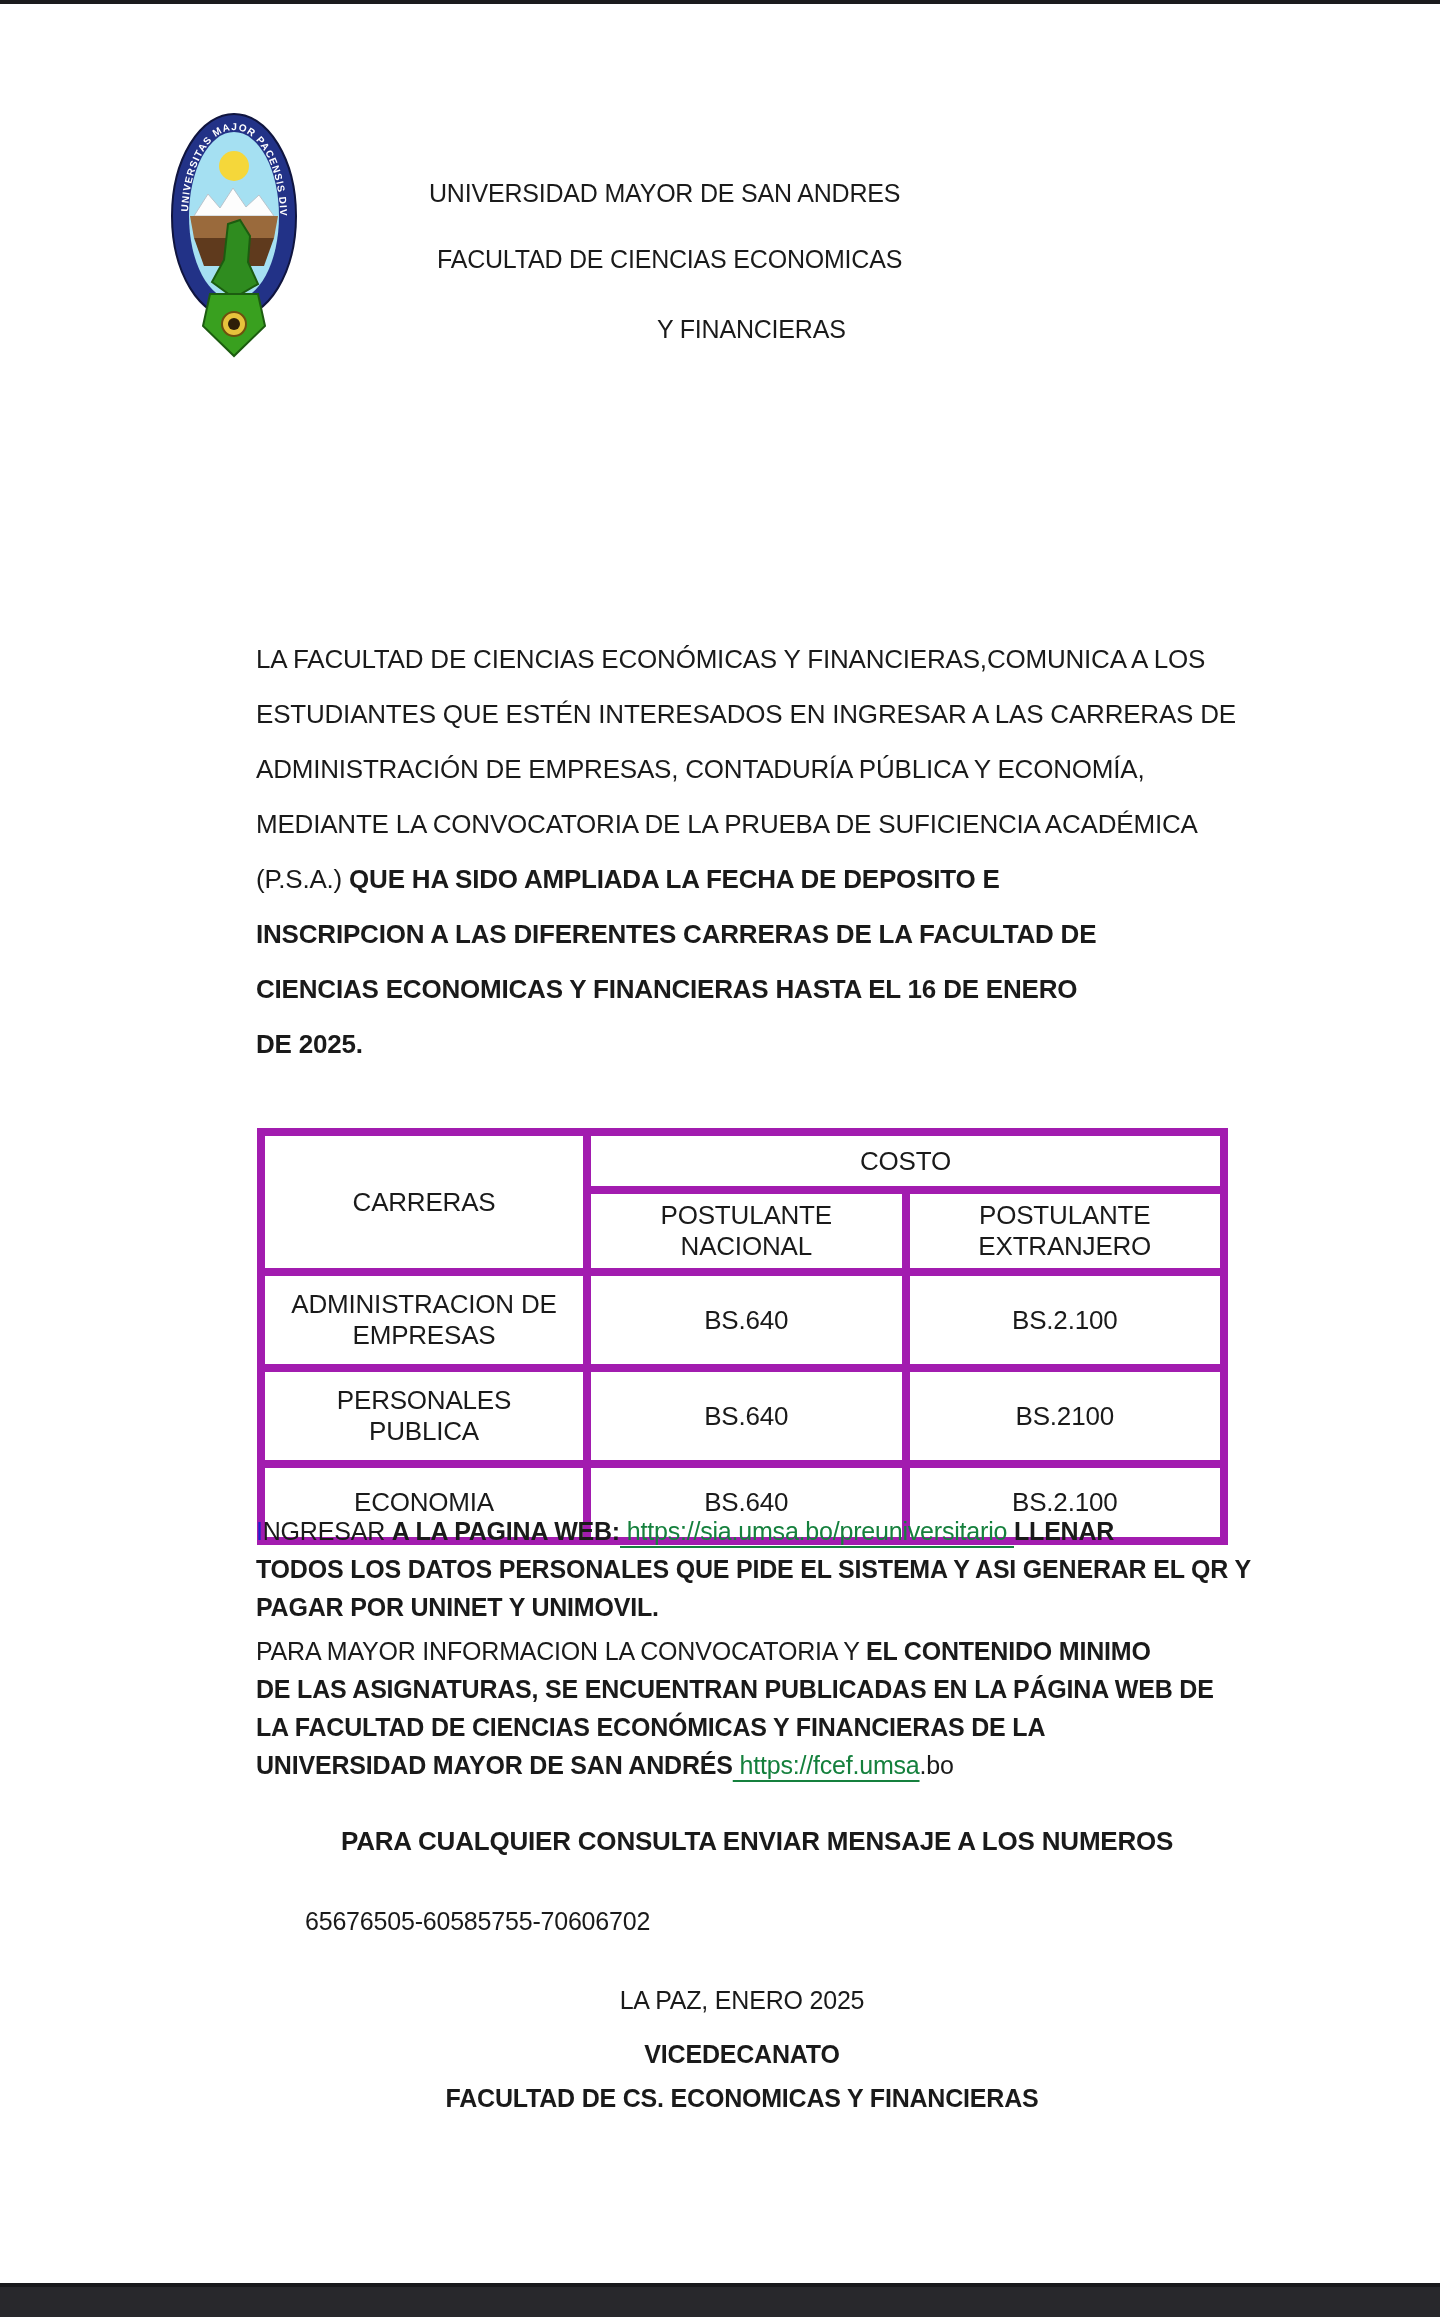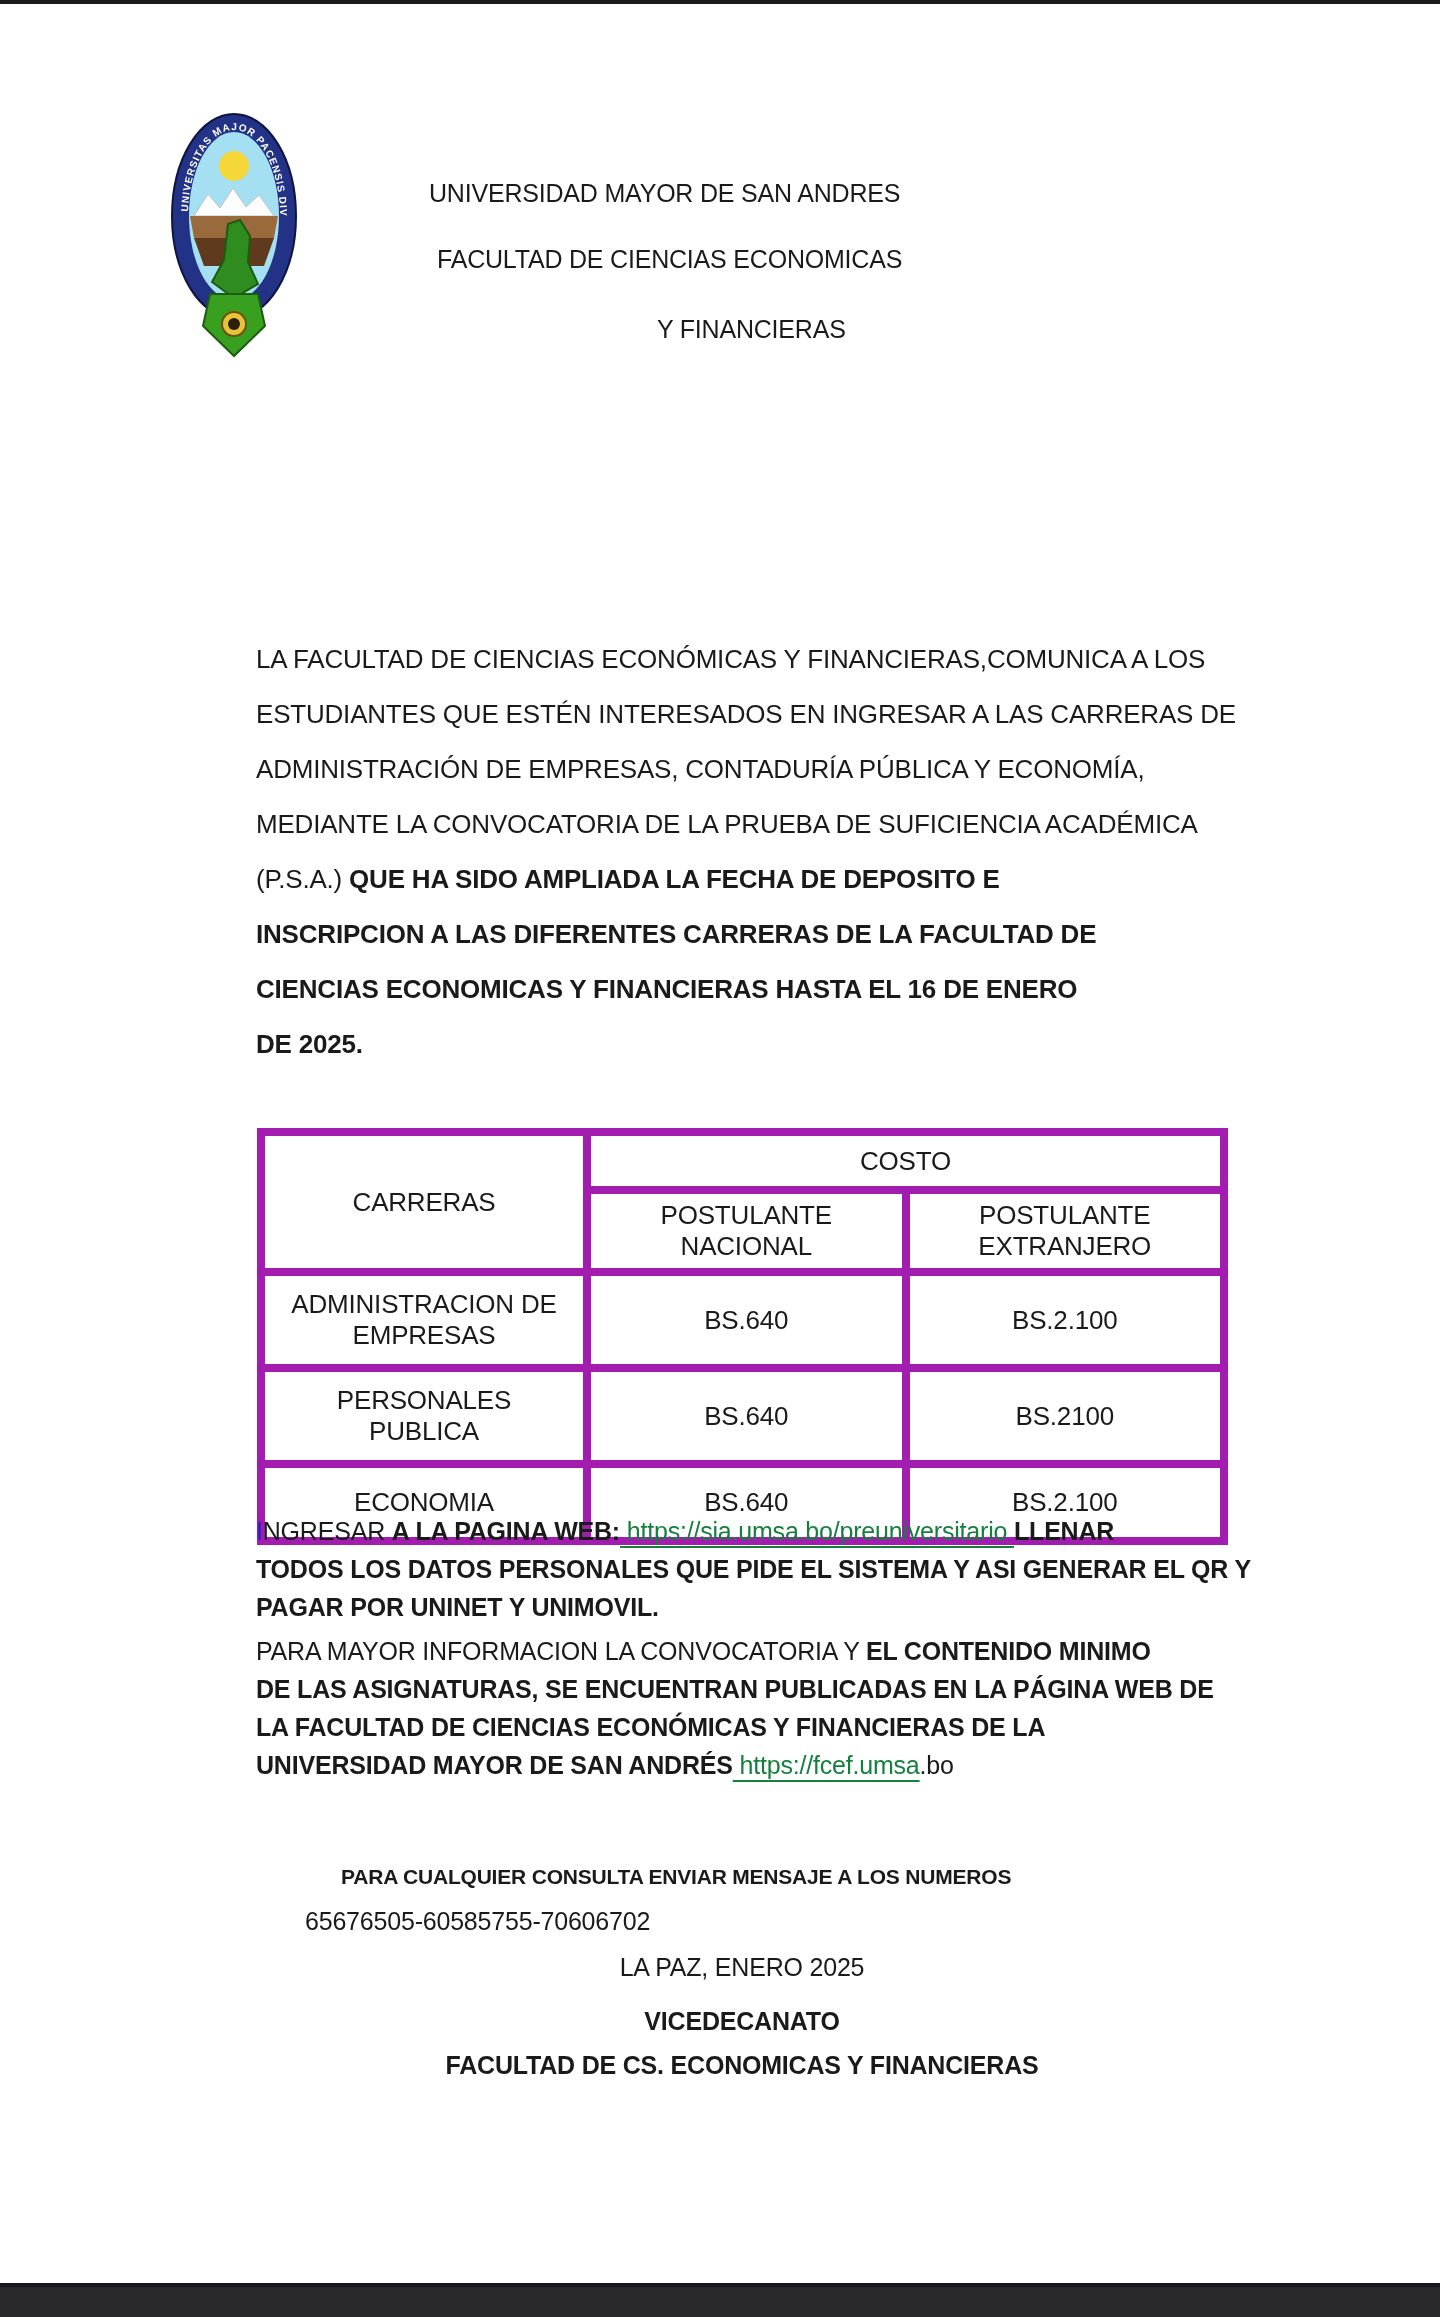--- a/index.html
+++ b/index.html
@@ -20,21 +20,21 @@
   .b{font-weight:bold;}
   .u{text-decoration-thickness:2.5px;text-underline-offset:6px;}
   .link{color:#15803d;text-decoration:underline;text-decoration-thickness:2px;text-underline-offset:6px;}
   .blue{color:#2121cd;}
 
   table.fees{border-collapse:collapse;table-layout:fixed;}
   table.fees td{
     border:8px solid #a21caf;text-align:center;vertical-align:middle;
     font-size:26px;line-height:31px;white-space:pre-line;padding:0 4px;
   }
-  .center-col{left:232px;width:1020px;text-align:center;font-size:25px;line-height:30px;}
+  .center-col{left:232px;width:1020px;text-align:center;font-size:25px;line-height:30px;margin-top:33px;}
 </style>
 </head>
 <body>
 
 <div class="viewport">
 
   <div class="abs edge-top"></div>
 
   <svg class="abs" style="left:170px;top:112px;" width="128" height="248" viewBox="0 0 128 248">
     <ellipse cx="64" cy="104" rx="62" ry="102" fill="#223287" stroke="#10153f" stroke-width="2"></ellipse>
@@ -101,21 +101,21 @@
 
   <div class="abs para-tight" style="left:256px;top:1512px;width:1040px;"><span class="blue">I</span><span>NGRESAR </span><span class="b">A LA PAGINA WEB:</span><span class="link"> https://sia.umsa.bo/preuniversitario </span><span class="b">LLENAR
 TODOS LOS DATOS PERSONALES QUE PIDE EL SISTEMA Y ASI GENERAR EL QR Y
 PAGAR POR UNINET Y UNIMOVIL.</span></div>
 
   <div class="abs para-tight" style="left:256px;top:1632px;width:1040px;"><span>PARA MAYOR INFORMACION LA CONVOCATORIA Y </span><span class="b">EL CONTENIDO MINIMO
 DE LAS ASIGNATURAS, SE ENCUENTRAN PUBLICADAS EN LA PÁGINA WEB DE
 LA FACULTAD DE CIENCIAS ECONÓMICAS Y FINANCIERAS DE LA
 UNIVERSIDAD MAYOR DE SAN ANDRÉS</span><span class="link"> https://fcef.umsa</span><span class="u">.bo</span></div>
 
-  <div class="abs b u" style="left:341px;top:1826px;font-size:21px;line-height:30px;white-space:nowrap;margin-top:36px;">PARA CUALQUIER CONSULTA ENVIAR MENSAJE A LOS NUMEROS</div>
+  <div class="abs b u" style="left:341px;top:1826px;font-size:26px;line-height:30px;white-space:nowrap;">PARA CUALQUIER CONSULTA ENVIAR MENSAJE A LOS NUMEROS</div>
   <div class="abs" style="left:305px;top:1898px;font-size:25px;line-height:30px;white-space:nowrap;margin-top:8px;">65676505-60585755-70606702</div>
 
   <div class="abs center-col" style="top:1952px;">LA PAZ, ENERO 2025</div>
   <div class="abs center-col b" style="top:2006px;">VICEDECANATO</div>
   <div class="abs center-col b" style="top:2050px;">FACULTAD DE CS. ECONOMICAS Y FINANCIERAS</div>
 
   <div class="abs bottom-bar"></div>
 
 </div>
 

